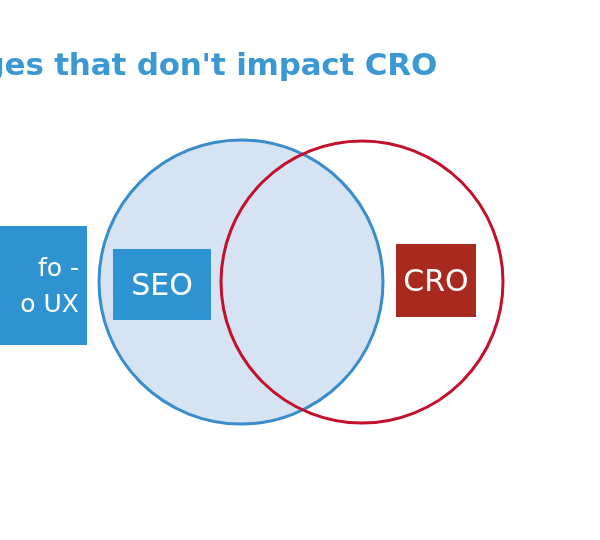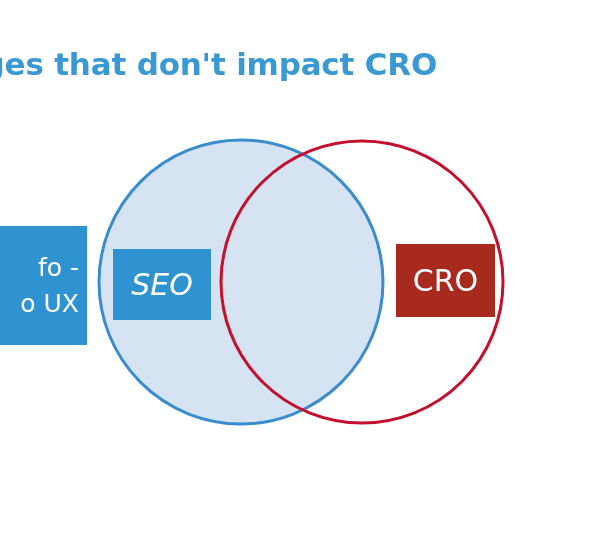--- a/index.html
+++ b/index.html
@@ -80,27 +80,26 @@
     margin-left: 36px;
   }
 
   #seo-box {
     left: 113px;
     top: 249px;
     width: 98px;
     height: 71px;
     background: #2f93d1;
     font-size: 30px;
-    font-style: italic;
   }
 
   #cro-box {
     left: 396px;
     top: 244px;
-    width: 99px;
+    width: 80px;
     height: 73px;
     background: #a8291d;
     font-size: 30px;
   }
 </style>
 </head>
 <body>
 
 <div id="stage">
 

